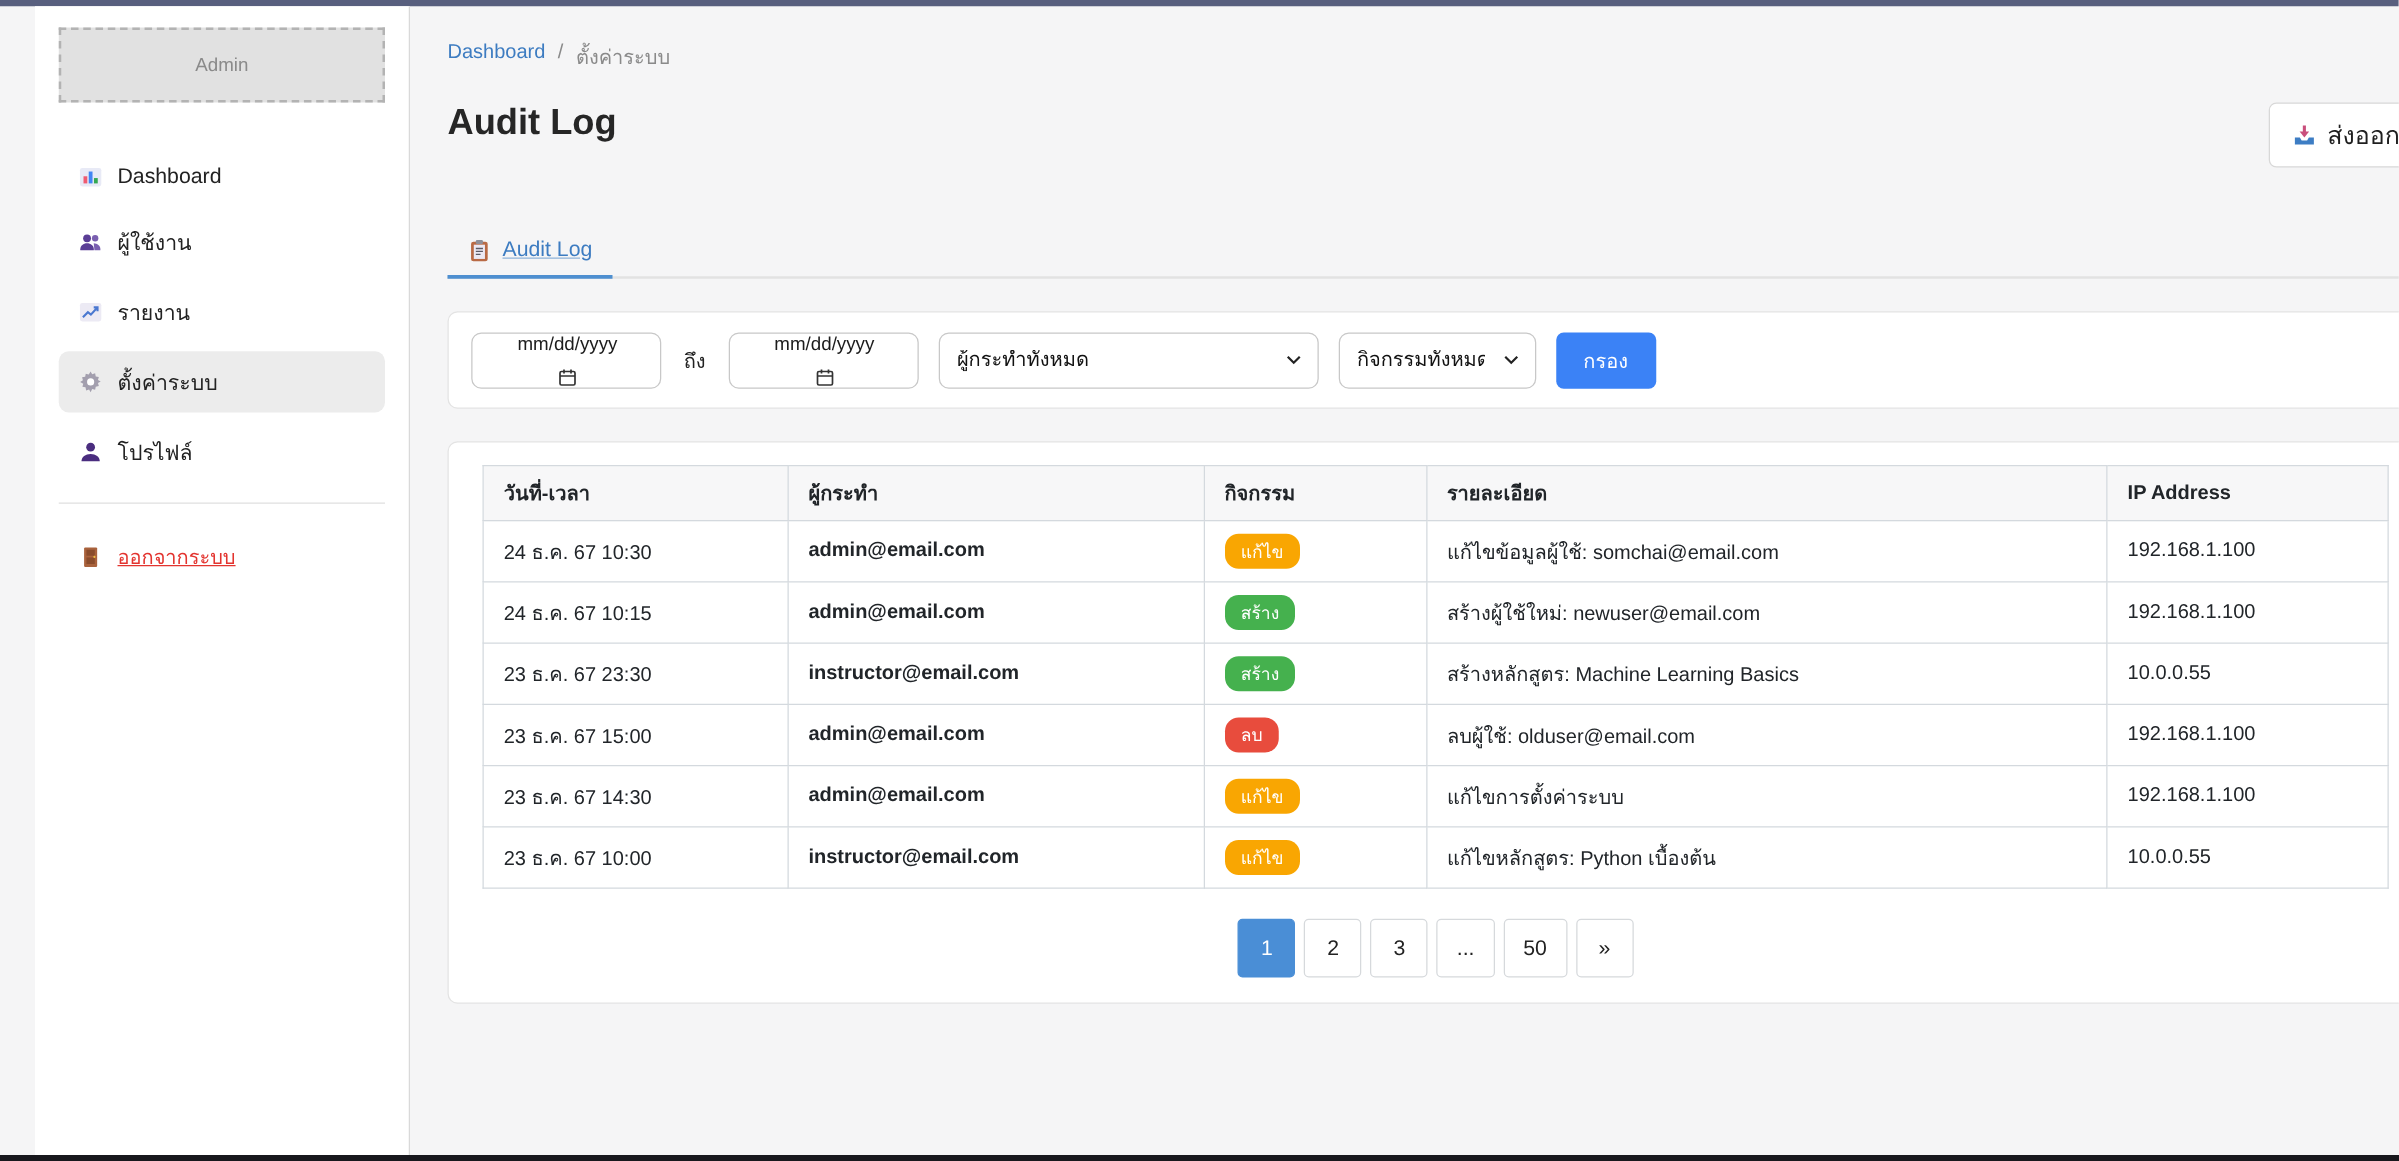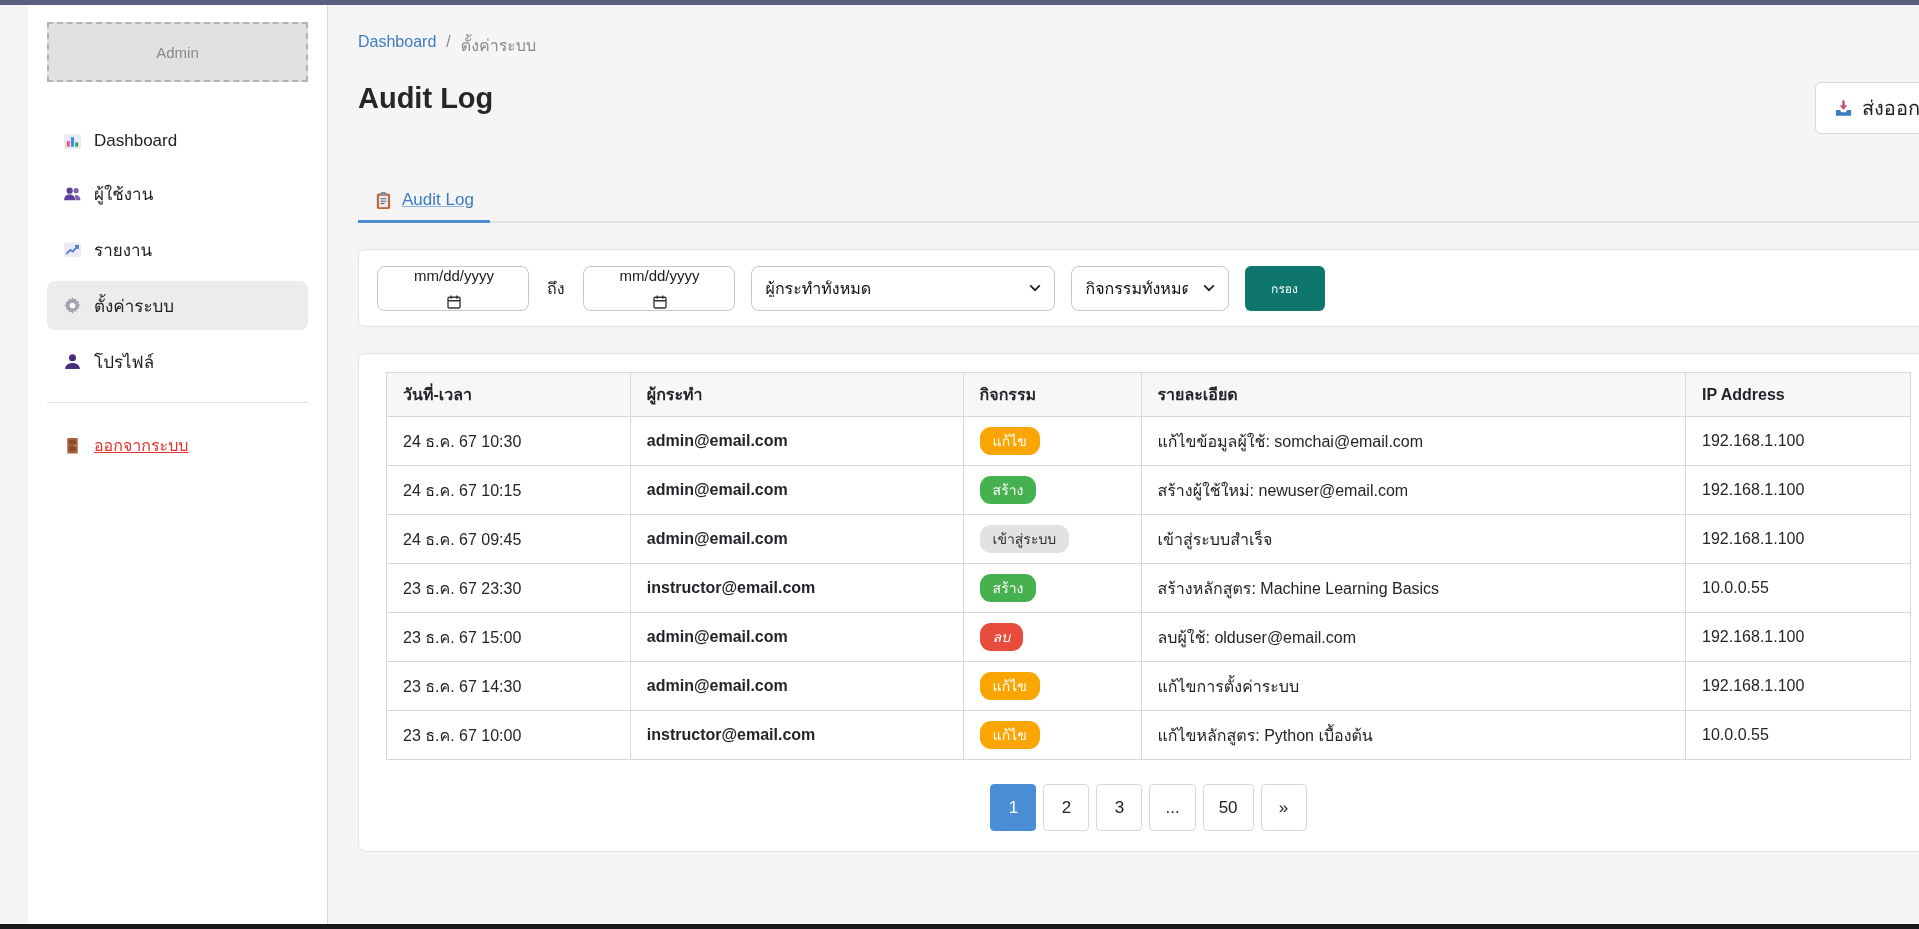--- a/index.html
+++ b/index.html
@@ -39,21 +39,21 @@
 
   
   .filter-card { margin-top:26px; background:#fff; border:1px solid #e3e3e3; border-radius:8px; height:78px; padding:0 18px; display:flex; align-items:center; gap:16px; }
   .date-input { width:152px; height:45px; border:1px solid #c8c8c8; border-radius:8px; background:#fff; display:flex; align-items:center; justify-content:space-between; padding:0 12px 0 14px; font-size:15px; color:#1c1c1c; cursor:text;flex-direction:column; }
   .to-label { font-size:16px; color:#222; margin:0 2px; }
   .select-wrap { position:relative; display:inline-flex; }
   .select-wrap select { appearance:none; -webkit-appearance:none; height:45px; border:1px solid #c8c8c8; border-radius:8px; background:#fff; font-size:16px; color:#111; padding:0 40px 0 14px; font-family:inherit; cursor:pointer; }
   .select-wrap.wide select { width:304px; }
   .select-wrap.narrow select { width:158px; }
   .select-chevron { position:absolute; right:13px; top:15px; width:14px; height:14px; pointer-events:none; }
-  .filter-btn { width:80px; height:45px; background:#0f766e; color:#fff; border:none; border-radius:6px; font-size:12px; font-family:inherit; cursor:pointer; }
+  .filter-btn { width:80px; height:45px; background:#3b82f6; color:#fff; border:none; border-radius:6px; font-size:16px; font-family:inherit; cursor:pointer; }
 
   
   .table-card { margin-top:26px; background:#fff; border:1px solid #e3e3e3; border-radius:8px; padding:18px 27px 20px; }
   table { border-collapse:collapse; width:1525px; font-size:16px; color:#212529; }
   th,td { border:1px solid #d4d9de; padding:0 16px; text-align:left; }
   th { background:#f7f7f8; font-weight:bold; height:44px; }
   td { height:49px; }
   td.c2 { font-weight:bold; }
   .c1 { width:244px; } .c2 { width:333px; } .c3 { width:178px; } .c4 { width:545px; } .c5 { width:225px; }
   .badge { display:inline-block; padding:6px 13px; border-radius:11px; font-size:14px; line-height:1.15; }
@@ -238,37 +238,30 @@
               <td class="c5">192.168.1.100</td>
             </tr>
             <tr>
               <td class="c1">24 ธ.ค. 67 10:15</td>
               <td class="c2">admin@email.com</td>
               <td class="c3"><span class="badge" style="background: rgb(69, 177, 78); color: rgb(255, 255, 255);">สร้าง</span></td>
               <td class="c4">สร้างผู้ใช้ใหม่: newuser@email.com</td>
               <td class="c5">192.168.1.100</td>
             </tr>
             <tr>
-              <td class="c1">24 ธ.ค. 67 09:45</td>
-              <td class="c2">admin@email.com</td>
-              <td class="c3"><span class="badge" style="background: rgb(226, 226, 226); color: rgb(47, 47, 47);">เข้าสู่ระบบ</span></td>
-              <td class="c4">เข้าสู่ระบบสำเร็จ</td>
-              <td class="c5">192.168.1.100</td>
-            </tr>
-            <tr>
               <td class="c1">23 ธ.ค. 67 23:30</td>
               <td class="c2">instructor@email.com</td>
               <td class="c3"><span class="badge" style="background: rgb(69, 177, 78); color: rgb(255, 255, 255);">สร้าง</span></td>
               <td class="c4">สร้างหลักสูตร: Machine Learning Basics</td>
               <td class="c5">10.0.0.55</td>
             </tr>
             <tr>
               <td class="c1">23 ธ.ค. 67 15:00</td>
               <td class="c2">admin@email.com</td>
-              <td class="c3"><span class="badge" style="background: rgb(232, 76, 61); color: rgb(255, 255, 255); font-style: italic;">ลบ</span></td>
+              <td class="c3"><span class="badge" style="background: rgb(232, 76, 61); color: rgb(255, 255, 255);">ลบ</span></td>
               <td class="c4">ลบผู้ใช้: olduser@email.com</td>
               <td class="c5">192.168.1.100</td>
             </tr>
             <tr>
               <td class="c1">23 ธ.ค. 67 14:30</td>
               <td class="c2">admin@email.com</td>
               <td class="c3"><span class="badge" style="background: rgb(249, 166, 2); color: rgb(255, 255, 255);">แก้ไข</span></td>
               <td class="c4">แก้ไขการตั้งค่าระบบ</td>
               <td class="c5">192.168.1.100</td>
             </tr>

